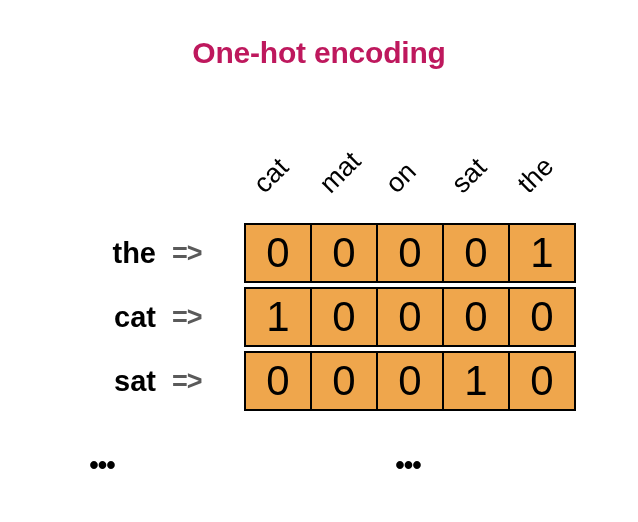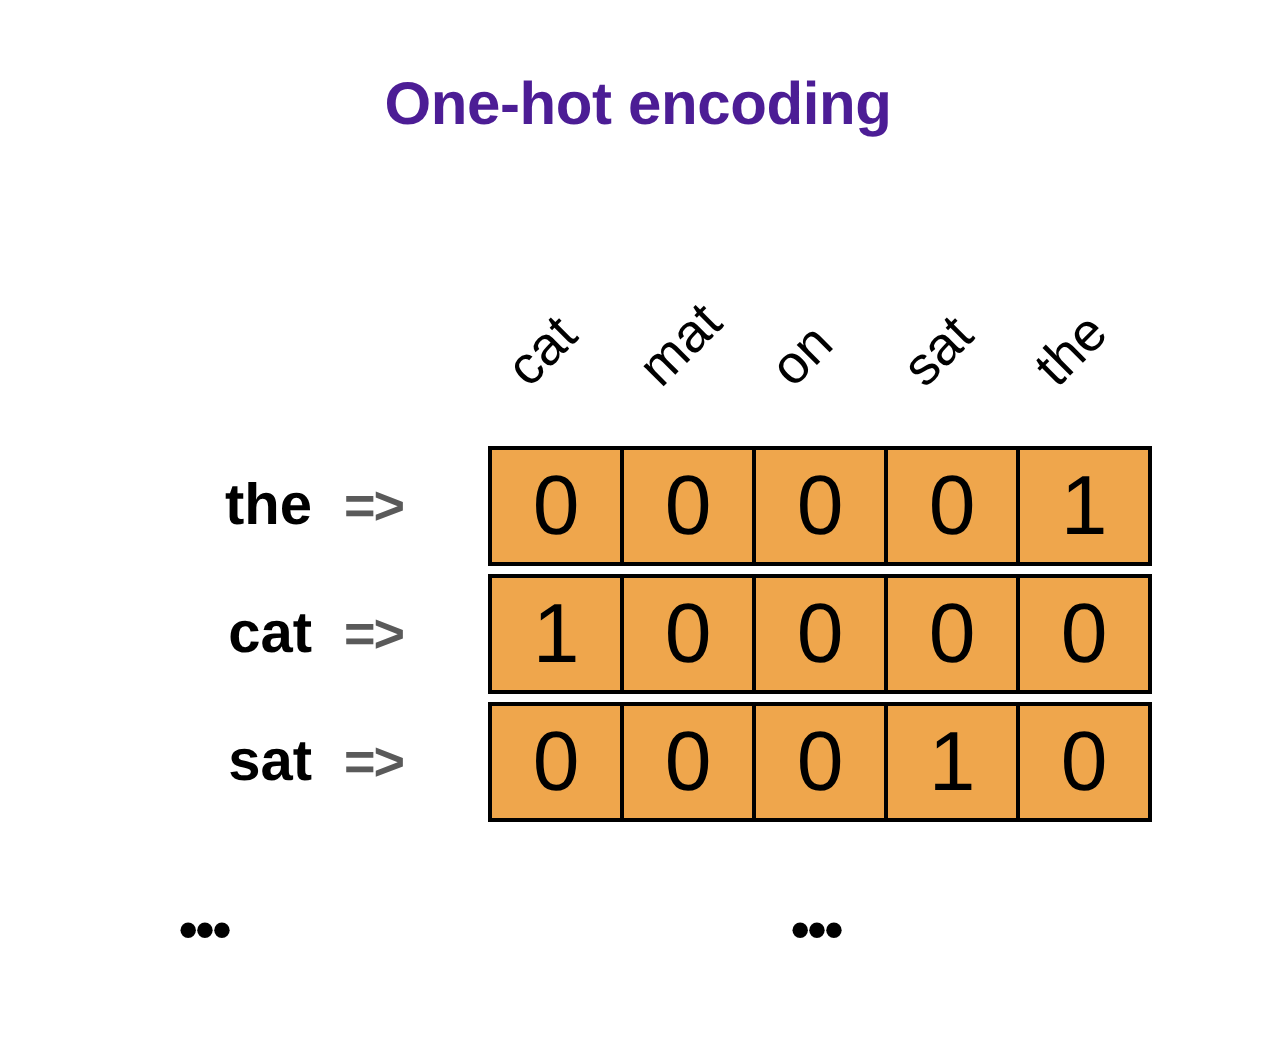--- a/index.html
+++ b/index.html
@@ -26,21 +26,21 @@
 
   
   .title {
     position: absolute;
     left: 0;
     top: 36px;
     width: 638px;
     text-align: center;
     font-size: 30px;
     font-weight: bold;
-    color: #4c1d95;
+    color: #be185d;
     letter-spacing: -0.2px;
   }
 
   
   .col-headers {
     position: absolute;
     left: 244px;
     top: 120px;
     width: 332px;
     height: 80px;

